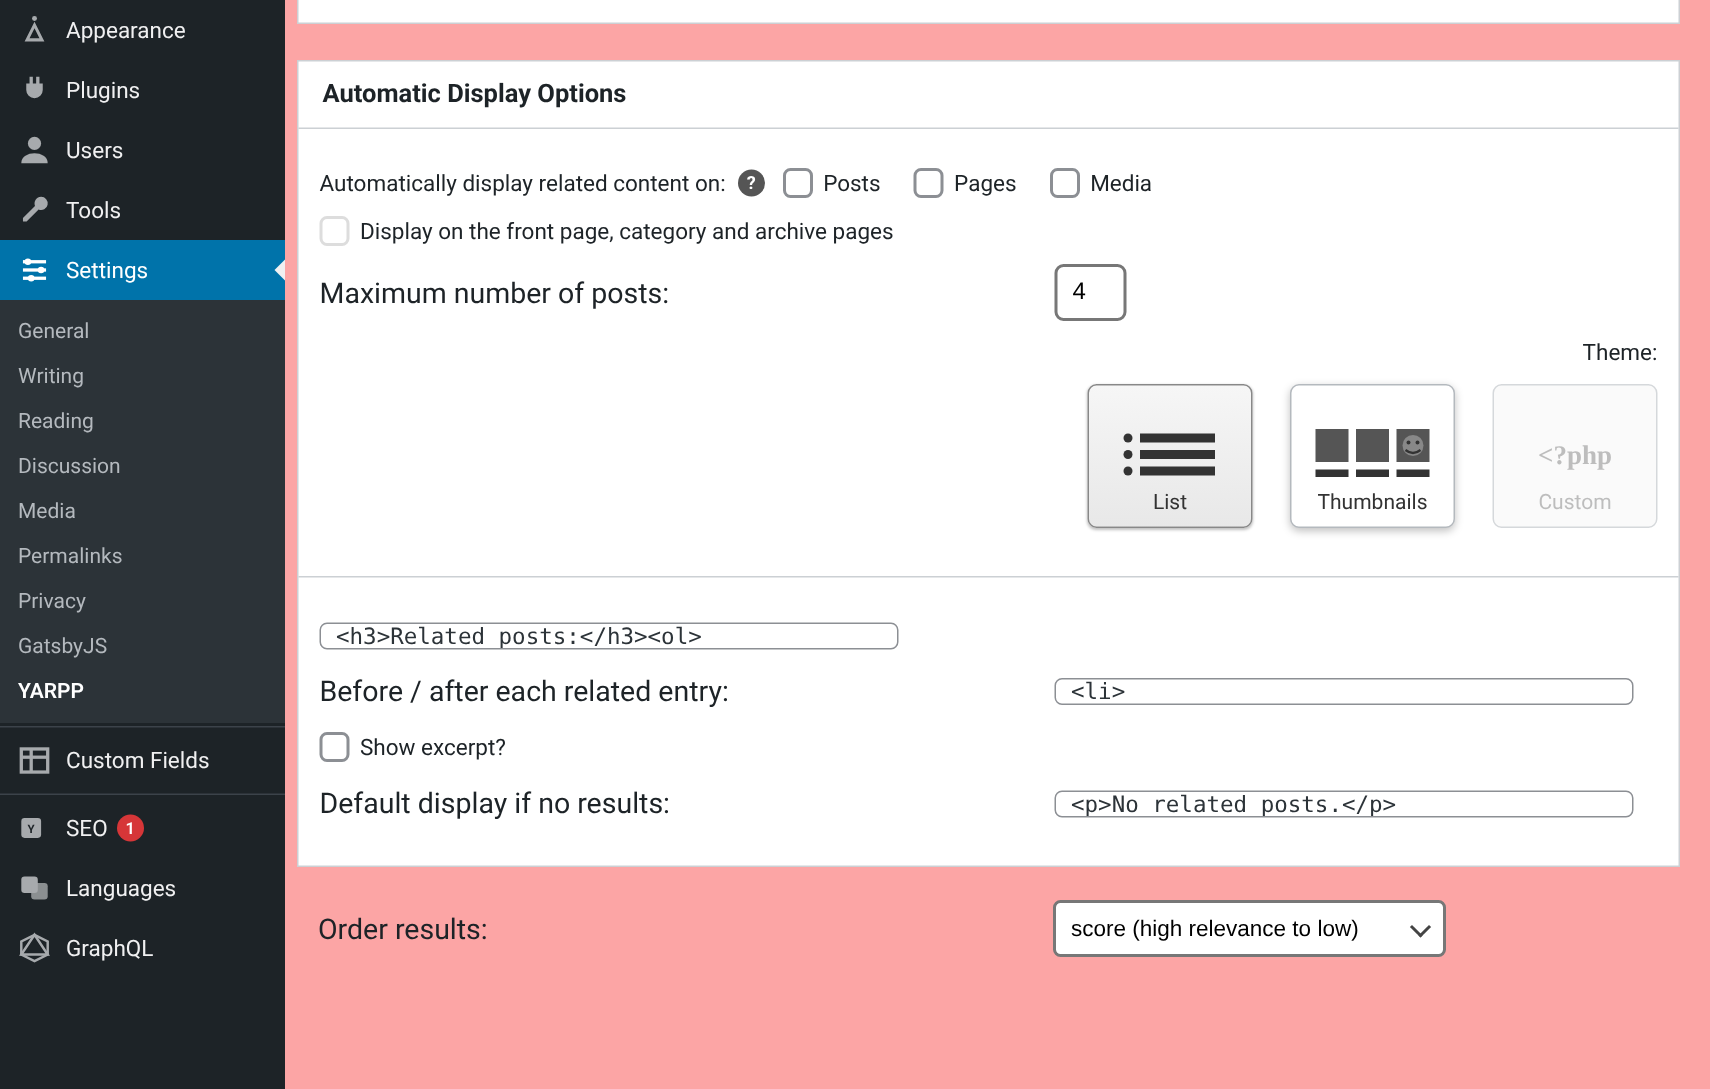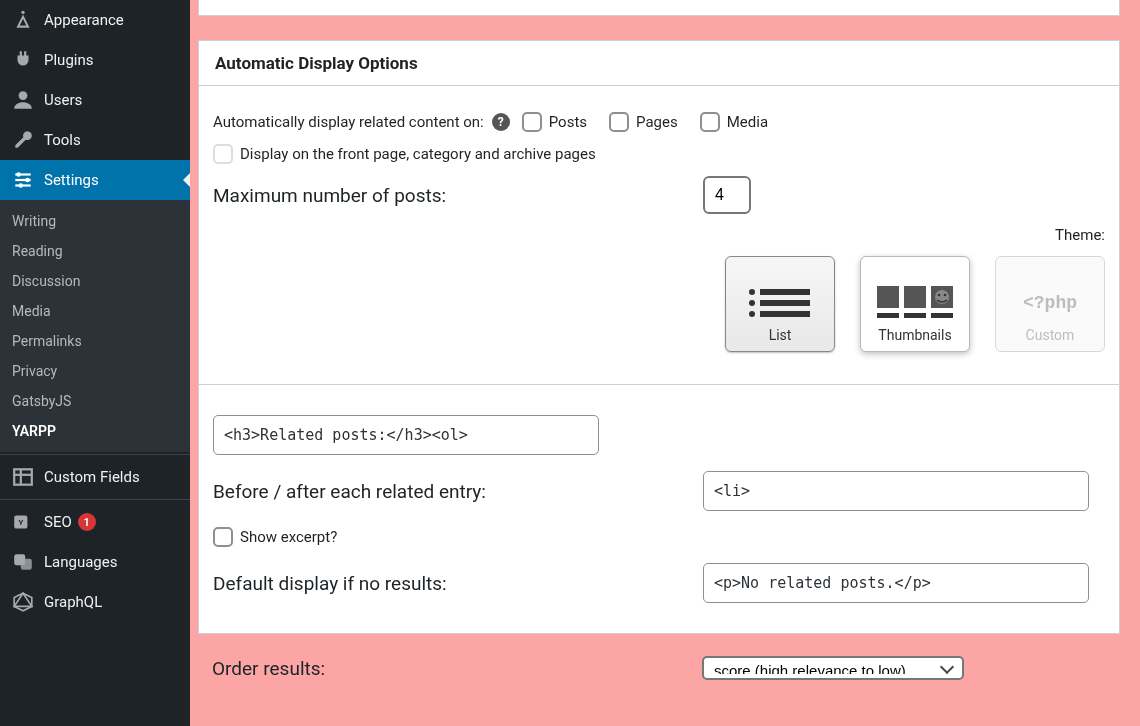--- a/index.html
+++ b/index.html
@@ -24,22 +24,22 @@
 .panel-header{padding:12px 16px;border-bottom:1px solid #ccd0d4;font-size:17px;font-weight:700}
 .panel-body{padding:14px 14px 0 14px}
 .row{display:flex;align-items:center;margin:12px 0}
 .row-wide{align-items:flex-start}
 .lbl-inline{font-size:15px;margin-right:8px}
 .help{display:inline-flex;width:18px;height:18px;border-radius:50%;background:#555;color:#fff;align-items:center;justify-content:center;font-size:12px;font-weight:700;margin-right:12px}
 .chk{appearance:none;width:20px;height:20px;border:2px solid #8c8f94;border-radius:5px;margin-right:7px;cursor:pointer;background:#fff}
 .chk-wrap{display:inline-flex;align-items:center;margin-right:22px;font-size:15px}
 .label-col{width:490px;font-size:19px}
 .num-input{width:48px;height:38px;border:2px solid #777;border-radius:6px;font-size:16px;padding:4px 10px}
-.txt-input{width:386px;height:40px;border:1px solid #8c8f94;border-radius:5px;font-family:ui-monospace,Menlo,Consolas,monospace;font-size:15px;padding:4px 10px;color:#2c3338}
-.sel{width:262px;height:24px;border:2px solid #777;border-radius:5px;font-size:15px;padding:4px 30px 4px 10px;appearance:none;background:#fff;position:relative}
+.txt-input{width:386px;height:18px;border:1px solid #8c8f94;border-radius:5px;font-family:ui-monospace,Menlo,Consolas,monospace;font-size:15px;padding:4px 10px;color:#2c3338}
+.sel{width:262px;height:38px;border:2px solid #777;border-radius:5px;font-size:15px;padding:4px 30px 4px 10px;appearance:none;background:#fff;position:relative}
 .sel-wrap{position:relative;display:inline-block}
 .sel-wrap::after{content:"";position:absolute;right:12px;top:50%;transform:translateY(-60%) rotate(45deg);width:8px;height:8px;border-right:2px solid #444;border-bottom:2px solid #444;pointer-events:none}
 
 .themes{display:flex;gap:25px;margin-top:12px;margin-bottom:20px}
 .theme{width:110px;height:96px;border:1px solid #b4b9be;border-radius:6px;background:#f6f7f7;display:flex;flex-direction:column;align-items:center;justify-content:flex-end;padding:8px;cursor:pointer;position:relative}
 .theme.selected{border:1px solid #888;background:linear-gradient(#f6f6f6,#e8e8e8);box-shadow:0 1px 2px rgba(0,0,0,.25)}
 .theme.hover{background:#fff;box-shadow:0 2px 6px rgba(0,0,0,.25)}
 .theme.muted{opacity:.55}
 .theme .tn{font-size:14px;margin-top:6px;color:#333}
 .theme.muted .tn{color:#888}
@@ -98,20 +98,21 @@
               <rect x="3" y="14" width="14" height="2"></rect>
               <circle cx="6" cy="5" r="2"></circle>
               <circle cx="14" cy="10" r="2"></circle>
               <circle cx="8" cy="15" r="2"></circle>
             </svg>
           </span>
         <span>Settings</span>
       </li>
     </ul>
     <ul class="submenu">
+      <li class="submenu-item">General</li>
       <li class="submenu-item">Writing</li>
       <li class="submenu-item">Reading</li>
       <li class="submenu-item">Discussion</li>
       <li class="submenu-item">Media</li>
       <li class="submenu-item">Permalinks</li>
       <li class="submenu-item">Privacy</li>
       <li class="submenu-item">GatsbyJS</li>
       <li class="submenu-item current">YARPP</li>
     </ul>
     <div class="menu-sep"></div>
@@ -227,21 +228,21 @@
                       <path d="M62 14 q5 4 10 0" stroke="#333" fill="none" stroke-width="1.5"></path>
                       <rect x="2" y="27" width="22" height="5" fill="#333"></rect>
                       <rect x="29" y="27" width="22" height="5" fill="#333"></rect>
                       <rect x="56" y="27" width="22" height="5" fill="#333"></rect>
                     </g>
                   </svg>
               </div>
               <span class="tn">Thumbnails</span>
             </div>
             <div class="theme muted">
-              <div class="theme-icon" style="font-family:Liberation Mono, monospace;font-size:18px;font-weight:700;color:#888">&lt;?php</div>
+              <div class="theme-icon" style="font-family:Liberation Serif, serif;font-size:18px;font-weight:700;color:#888">&lt;?php</div>
               <span class="tn">Custom</span>
             </div>
           </div>
         </div>
 
         <div class="subbox" style="margin-left:-14px;margin-right:-14px;border-left:none;border-right:none;border-bottom:none">
           <div class="row">
             <input class="txt-input" value="&lt;h3&gt;Related posts:&lt;/h3&gt;&lt;ol&gt;" style="">
           </div>
           <div class="row">

